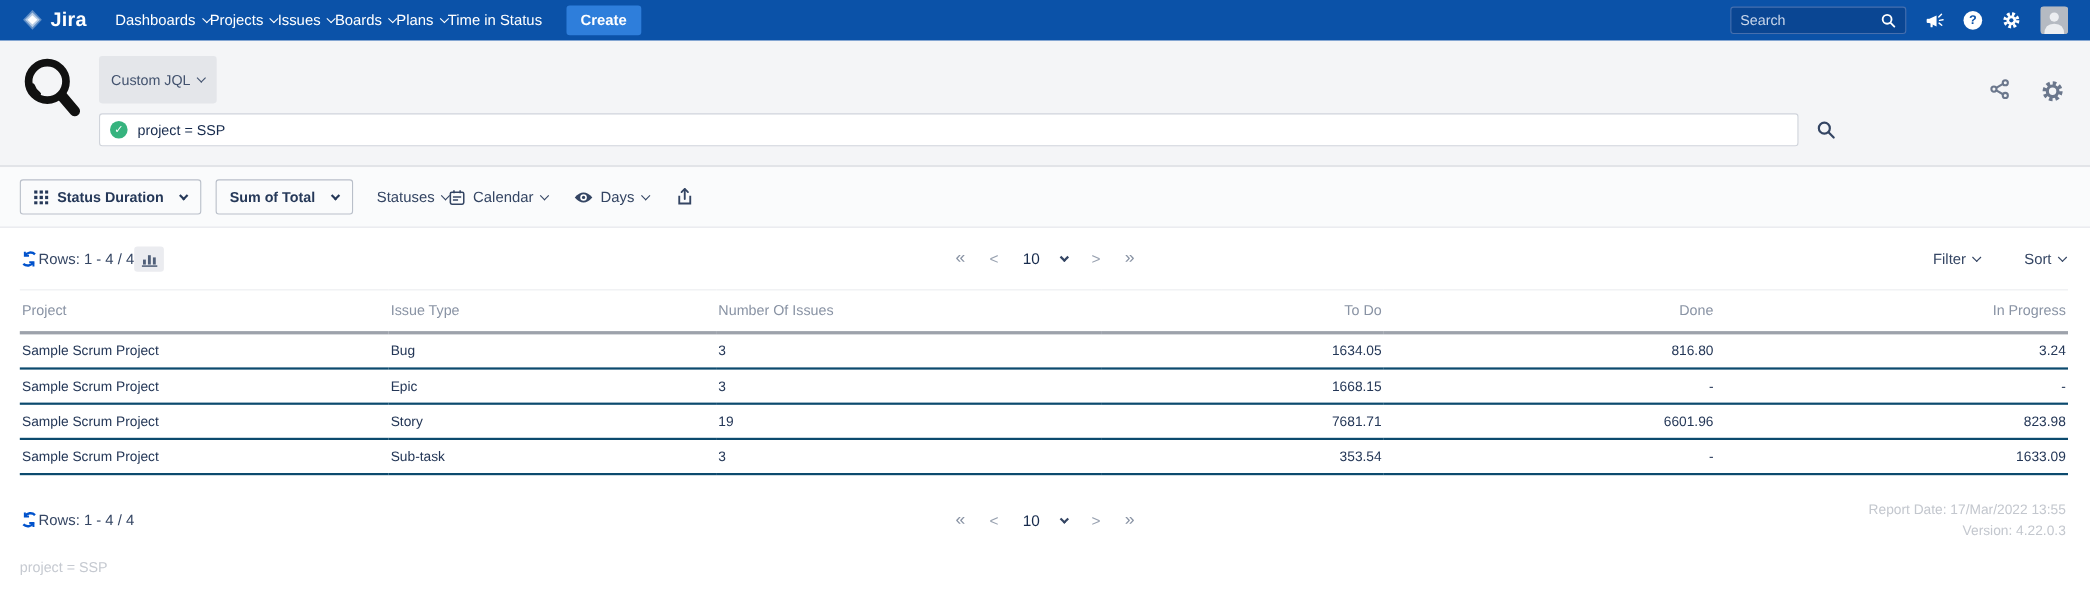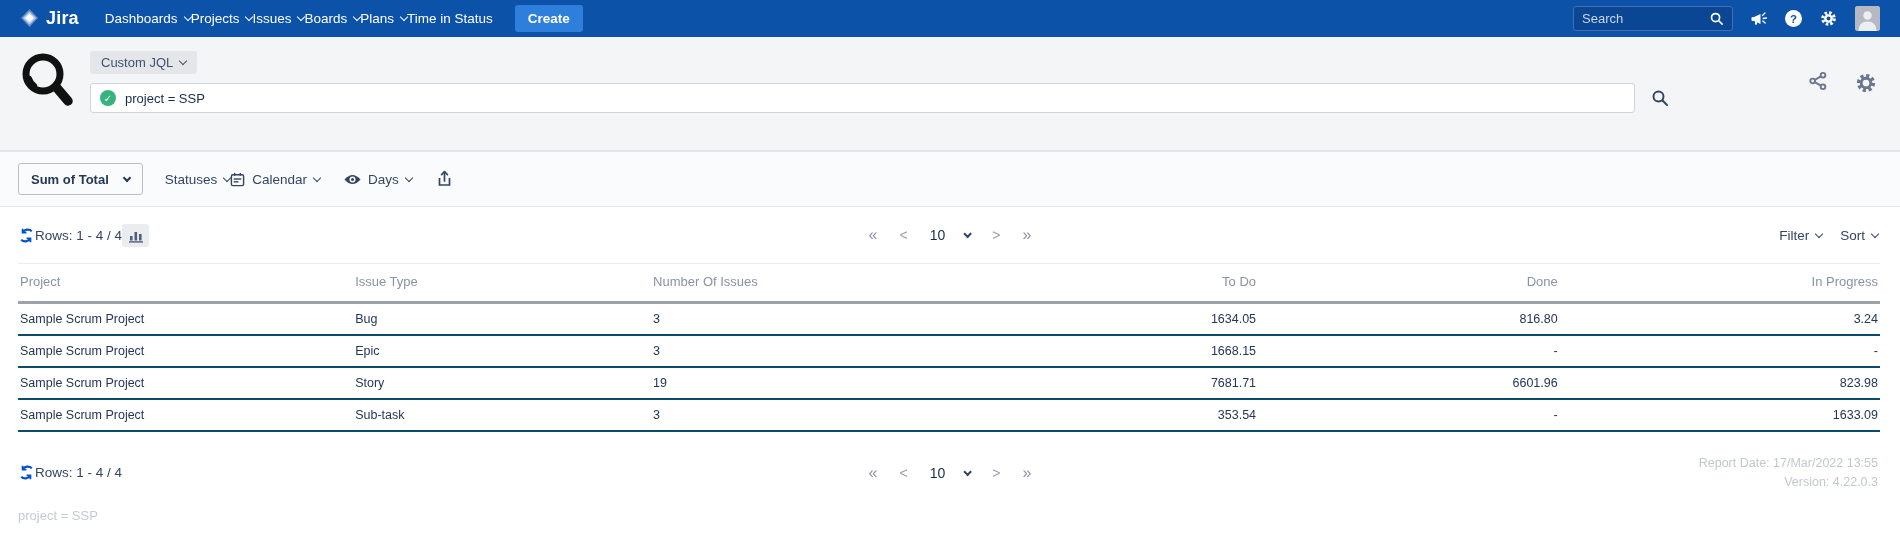--- a/index.html
+++ b/index.html
@@ -29,21 +29,21 @@
   .help-circle { width:17px; height:17px; background:#fff; color:#0B52A8; border-radius:50%;
           font-size:11.5px; font-weight:bold; display:flex; align-items:center; justify-content:center; }
   .avatar { width:25px; height:25px; background:#B5BAC2; border-radius:3px; overflow:hidden; cursor:pointer; }
 
   
   .query-section { height:115px; background:#F4F5F7; border-bottom:2px solid #E2E4E8;
           display:flex; padding:13px 22px 0 18px; }
   .app-logo { width:56px; margin-right:16px; flex:none; }
   .query-main { flex:1; display:flex; flex-direction:column; }
   .mode-btn { align-self:flex-start; background:#E4E6EA; border:none; border-radius:3px;
-          color:#42526E; font-size:13px; padding:4px 11px; display:flex; align-items:center;
+          color:#42526E; font-size:13px; padding:14px 11px; display:flex; align-items:center;
           cursor:pointer; font-family:inherit; margin-top:1px;justify-content:space-between; }
   .mode-btn .chev { border-color:#42526E; }
   .jql-row { display:flex; align-items:center; margin-top:9px; }
   .jql-input-wrap { width:1545px; height:30px; background:#fff; border:1px solid #D0D4DB;
           border-radius:3px; display:flex; align-items:center; padding:0 9px; }
   .check-badge { width:16px; height:16px; border-radius:50%; background:#36B37E; color:#fff;
           font-size:10px; display:flex; align-items:center; justify-content:center;
           margin-right:9px; flex:none; }
   .jql-input-wrap input { flex:1; border:none; outline:none; font-size:13px; color:#172B4D;
           font-family:inherit; background:transparent; }
@@ -69,21 +69,21 @@
   .rows-group { display:flex; align-items:center; }
   .rows-label { color:#344563; font-size:13.5px; }
   .chart-btn { width:27px; height:23px; background:#EBECF0; border:none; border-radius:3px;
           display:flex; align-items:center; justify-content:center; cursor:pointer; }
   .pagination { position:absolute; left:50%; top:50%; transform:translate(-50%,-50%);
           display:flex; align-items:center; gap:22px; }
   .pg-glyph { color:#8993A4; font-size:16px; cursor:pointer; user-select:none; }
   .pg-arrow { color:#97A0AF; font-size:14px; cursor:pointer; }
   .pg-size { display:flex; align-items:center; gap:12px; color:#172B4D; font-size:14px; cursor:pointer; }
   .pg-size .chev { border-width:2.2px; border-color:#344563; margin-top:-2px; }
-  .filter-sort { margin-left:auto; display:flex; gap:18px; }
+  .filter-sort { margin-left:auto; display:flex; gap:40px; }
   .fs-item { color:#344563; font-size:13.5px; display:flex; align-items:center; cursor:pointer; }
   .fs-item .chev { border-color:#344563; }
 
   
   .table-wrap { margin:0 20px 0 18px; }
   table { width:100%; border-collapse:collapse; }
   thead th { font-weight:normal; color:#8993A4; font-size:13px; text-align:left;
           padding:10px 2px 12px 2px; border-top:1px solid #ECEDF0; }
   thead { border-bottom:3px solid #9DA2AB; }
   tbody td { color:#243757; font-size:12.5px; padding:0 2px; height:32px;
@@ -215,20 +215,37 @@
     <span class="icon-btn">
       <svg width="24" height="24" viewBox="0 0 20 20">
         <circle cx="10" cy="10" r="6" fill="none" stroke="#6B778C" stroke-width="3.2" stroke-dasharray="2.6 2.1"></circle>
         <circle cx="10" cy="10" r="4" fill="none" stroke="#6B778C" stroke-width="2.4"></circle>
       </svg>
     </span>
   </div>
 </div>
 
 <div class="toolbar">
+  <button class="tb-btn gap">
+    <span>
+      <svg width="13" height="13" viewBox="0 0 13 13" fill="#253858">
+        <rect x="0" y="0" width="3" height="3"></rect>
+          <rect x="5" y="0" width="3" height="3"></rect>
+          <rect x="10" y="0" width="3" height="3"></rect>
+        <rect x="0" y="5" width="3" height="3"></rect>
+          <rect x="5" y="5" width="3" height="3"></rect>
+          <rect x="10" y="5" width="3" height="3"></rect>
+        <rect x="0" y="10" width="3" height="3"></rect>
+          <rect x="5" y="10" width="3" height="3"></rect>
+          <rect x="10" y="10" width="3" height="3"></rect>
+      </svg>
+    </span>
+    <span>Status Duration</span>
+    <span class="chev"></span>
+  </button>
   <button class="tb-btn gap">
     <span>Sum of Total</span>
     <span class="chev"></span>
   </button>
   <span class="tb-plain" style="margin-left:9px;">
     <span>Statuses</span>
     <span class="chev"></span>
   </span>
 
 

